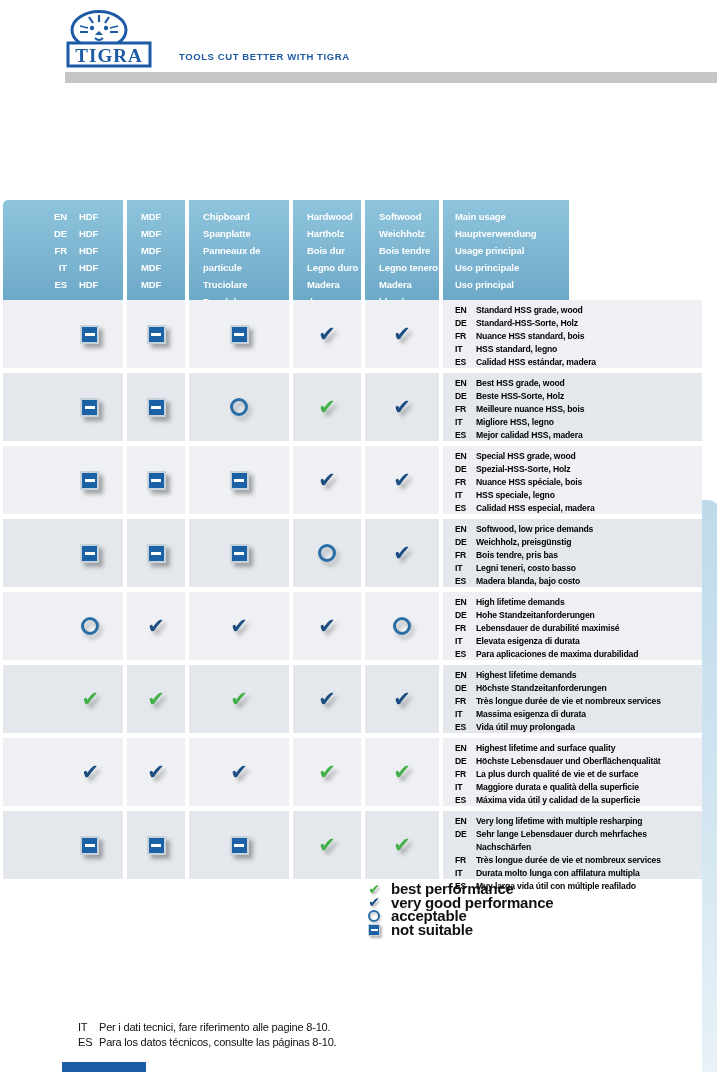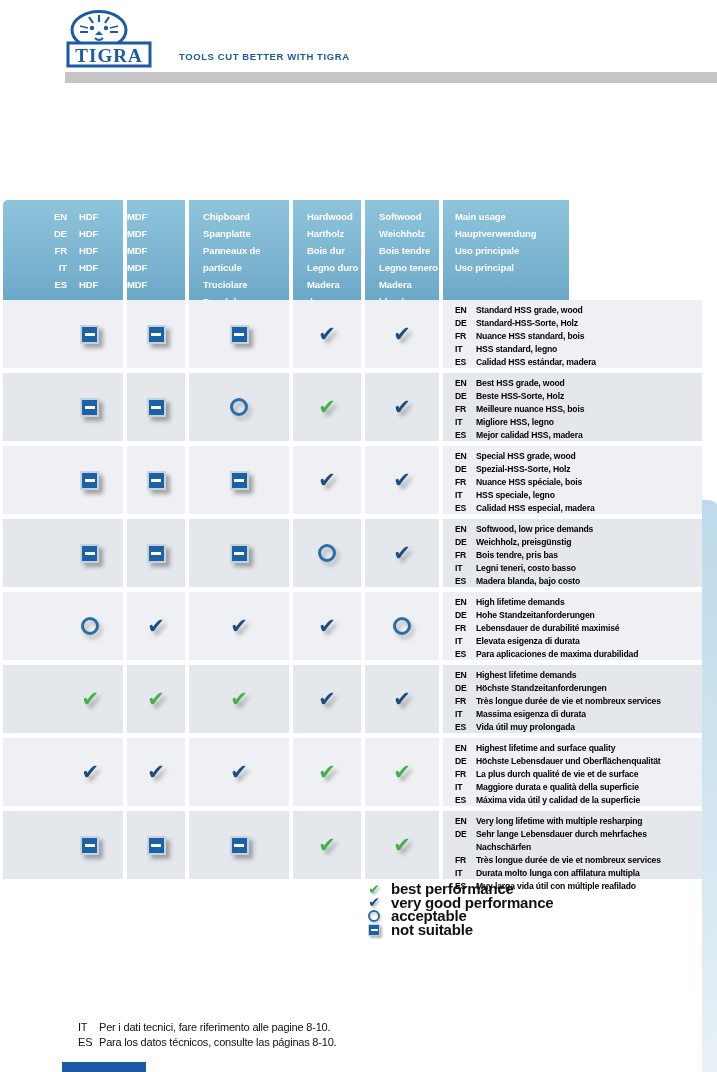--- a/index.html
+++ b/index.html
@@ -15,21 +15,21 @@
   
   .tbl{position:absolute;left:3px;top:200px;width:566px;}
   .tbl-header{display:grid;grid-template-columns:120px 58px 100px 68px 74px 1fr;
               column-gap:4px;height:95px;}
   .hcell{background:linear-gradient(180deg,#8ec4dc 0%,#79b2cf 55%,#5f9fc1 100%);
          color:#fff;font-weight:bold;font-size:9.5px;line-height:17px;
          padding-top:8px;box-sizing:border-box;letter-spacing:-0.1px;}
   .hcell.first{border-top-left-radius:5px;display:flex;}
   .hcell .h-langs{width:68px;text-align:right;padding-right:4px;box-sizing:border-box;}
   .hcell .h-labels{padding-left:8px;}
-  .hcell.c-mdf{}
+  .hcell.c-mdf{padding-left:14px;}
   .hcell.c-chipboard,.hcell.c-hardwood,.hcell.c-softwood{padding-left:14px;}
   .hcell.c-main_usage{padding-left:12px;}
 
   .tbl-body{position:relative;margin-top:5px;width:699px;
             display:grid;grid-template-columns:120px 58px 100px 68px 74px 1fr;
             grid-auto-rows:68px;column-gap:4px;row-gap:5px;background:#fff;}
   .bcell{box-sizing:border-box;}
   .bcell.odd{background:#eef0f3;}
   .bcell.even{background:#e4e8ed;}
   .rating{display:flex;align-items:center;justify-content:center;}
@@ -138,20 +138,21 @@
         <div class="hcell c-softwood">
           <div>Softwood</div>
           <div>Weichholz</div>
           <div>Bois tendre</div>
           <div>Legno tenero</div>
           <div>Madera blanda</div>
         </div>
         <div class="hcell c-main_usage">
           <div>Main usage</div>
           <div>Hauptverwendung</div>
+          <div>Usage principal</div>
           <div>Uso principale</div>
           <div>Uso principal</div>
         </div>
       </div>
     <div class="tbl-body">
         <div class="bcell rating col-hdf odd">
           <span class="icon minus"></span>
         </div>
         <div class="bcell rating col-mdf odd">
           <span class="icon minus"></span>

